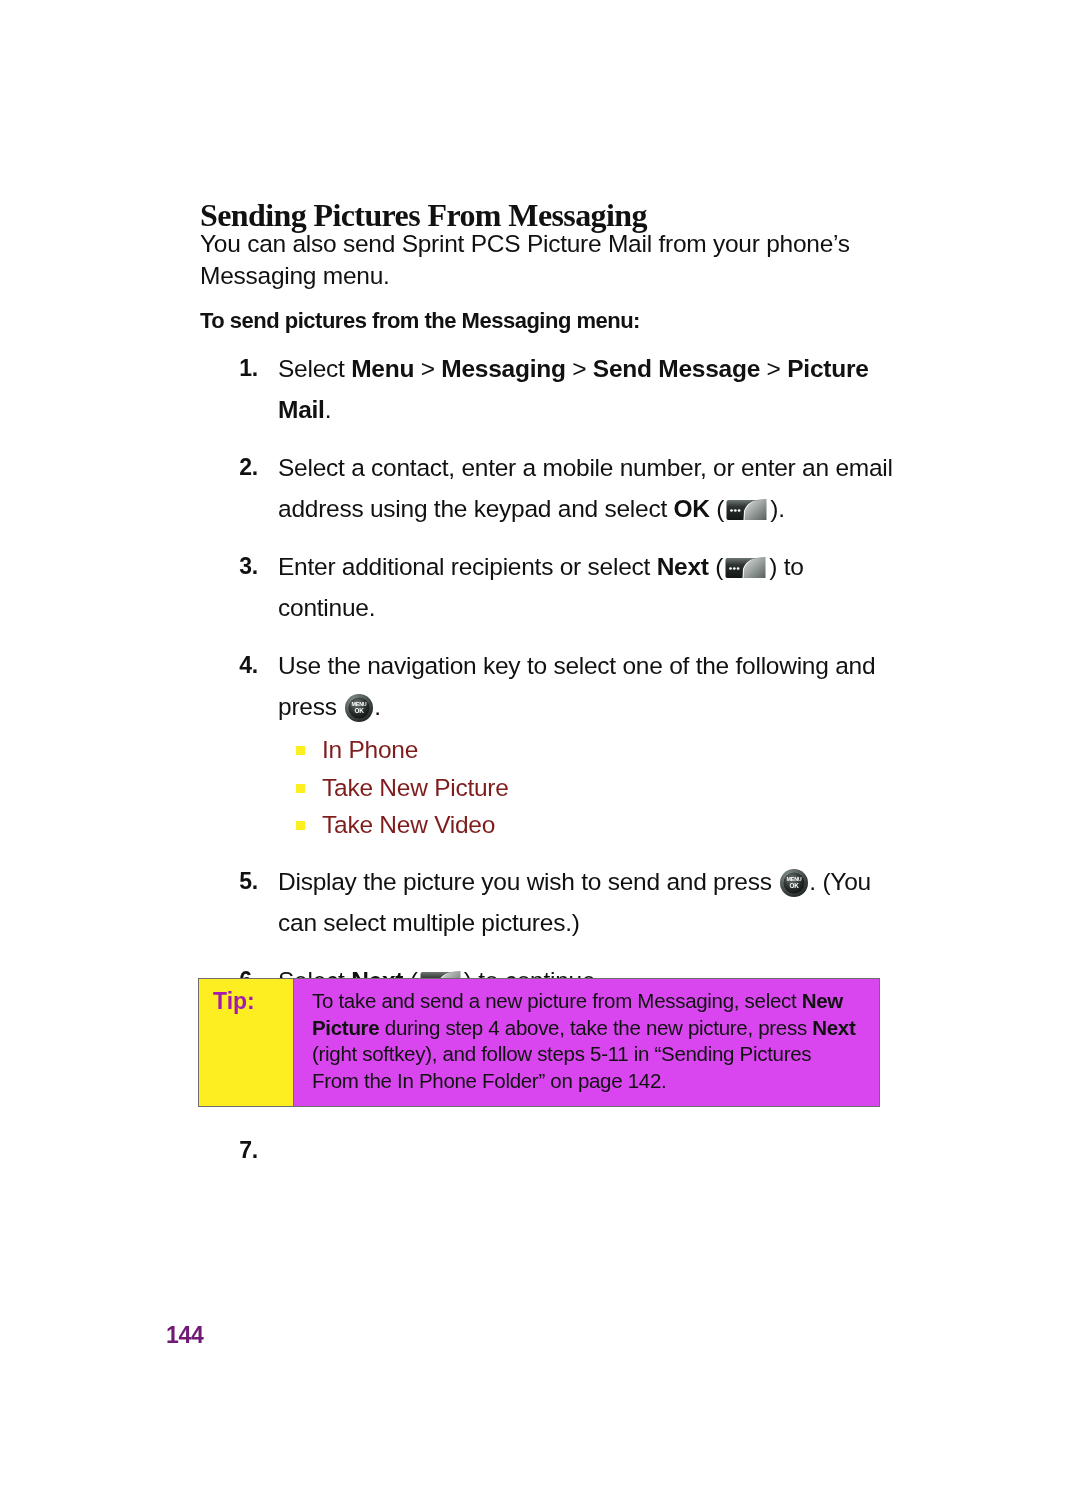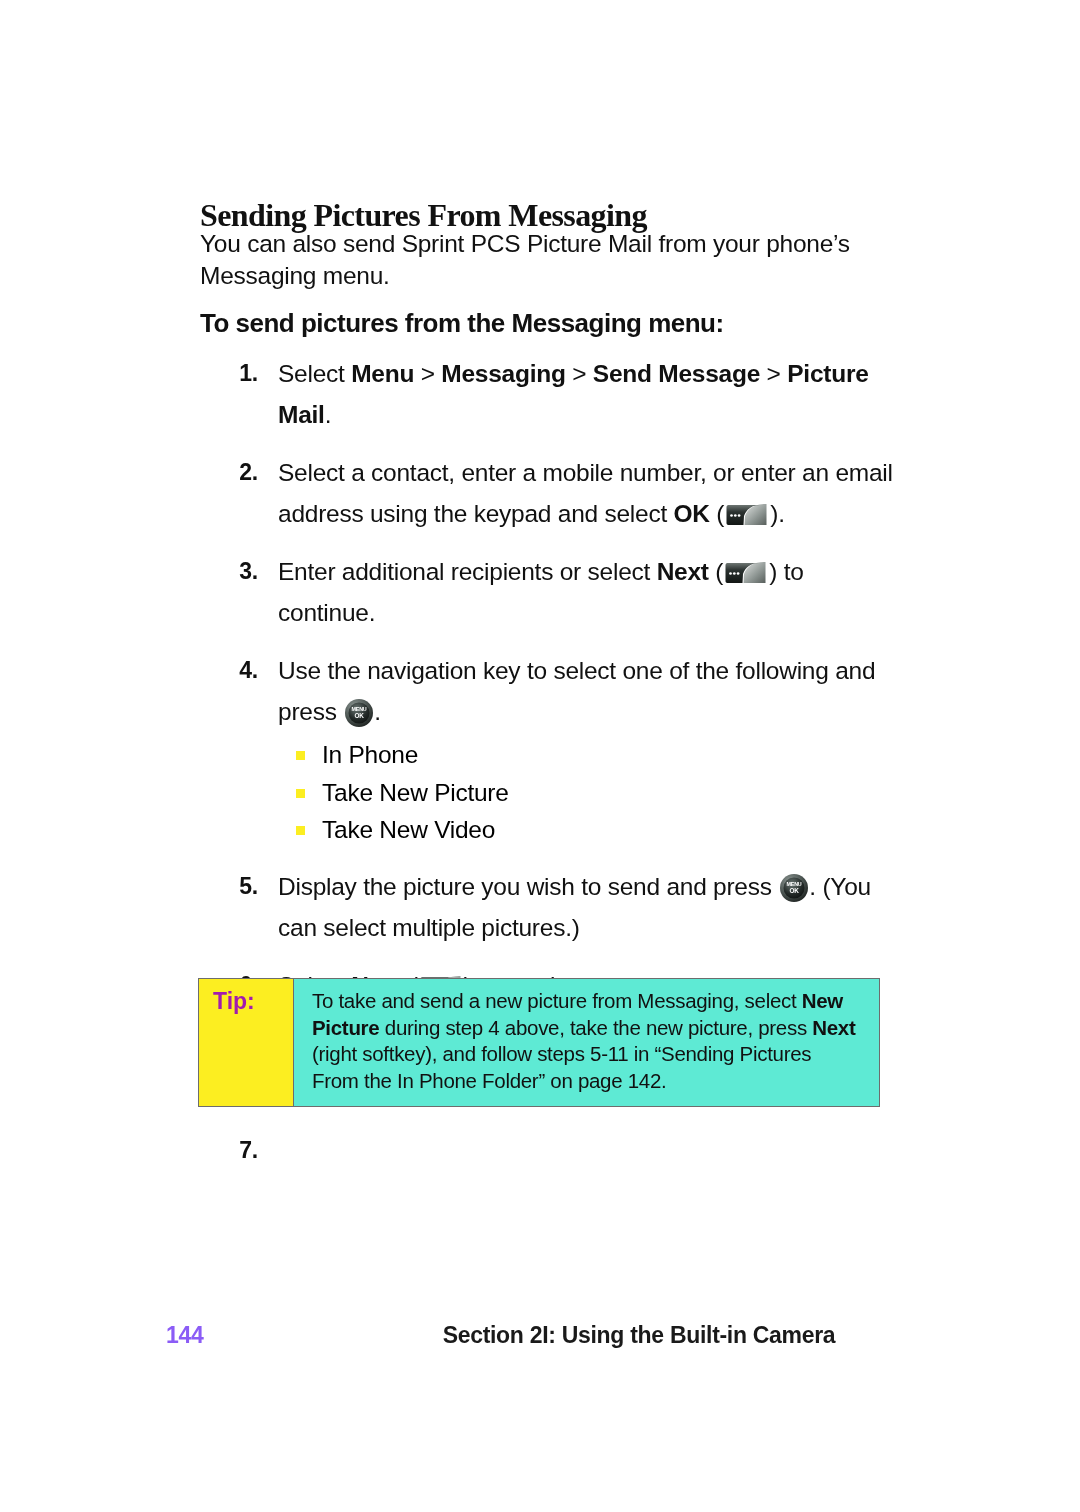--- a/index.html
+++ b/index.html
@@ -47,21 +47,21 @@
   .intro {
     font-size: 24.5px;
     line-height: 32px;
     letter-spacing: -0.25px;
     color: #111;
     width: 680px;
     margin: 0 0 16px 0;
   }
 
   .subhead {
-    font-size: 26px;
+    font-size: 22px;
     font-weight: bold;
     letter-spacing: -0.5px;
     color: #111;
     margin: 0 0 14px 0;
   }
 
   
   ol.steps {
     list-style: none;
     margin: 0;
@@ -94,21 +94,21 @@
     list-style: none;
     margin: 4px 0 0 0;
     padding: 0 0 0 18px;
   }
   ul.sublist li {
     position: relative;
     padding-left: 26px;
     font-size: 24.5px;
     line-height: 37.5px;
     letter-spacing: -0.25px;
-    color: #000000;
+    color: #7f1d1d;
   }
   ul.sublist li .sq {
     position: absolute;
     left: 0;
     top: 15px;
     width: 9px;
     height: 9px;
     background: #fcee21;
     display: block;
   }
@@ -151,21 +151,21 @@
     flex: 0 0 95px;
     border-right: 1.5px solid #6d6d6d;
     font-size: 23px;
     font-weight: bold;
     color: #a21caf;
     padding: 9px 0 0 14px;
     box-sizing: border-box;
   }
   .tip-body {
     flex: 1 1 auto;
-    background: #5eead4;
+    background: #d946ef;
     padding: 9px 16px 12px 18px;
     font-size: 20.5px;
     line-height: 26.5px;
     letter-spacing: -0.3px;
     color: #111;
     box-sizing: border-box;
   }
 
   
   .after-tip {
@@ -182,21 +182,21 @@
     right: 0;
     top: 1322px;
     height: 40px;
   }
   .footer .pageno {
     position: absolute;
     left: 166px;
     top: 0;
     font-size: 23px;
     font-weight: bold;
-    color: #8b5cf6;
+    color: #701a75;
     letter-spacing: -0.3px;
   }
   .footer .section {
     position: absolute;
     left: 0;
     right: 0;
     top: 0;
     text-align: center;
     padding-left: 198px;
     font-size: 23px;
@@ -338,16 +338,15 @@
   </div>
 
   <div class="after-tip">
     <ol class="steps" id="steps-after-list">
         <li class="step"><span class="num">7.</span></li>
       </ol>
   </div>
 
   <div class="footer">
     <div class="pageno">144</div>
-    <div class="section">Section 2I: Using the Built-in Camera</div>
   </div>
 
 </div>
 
 </body></html>

